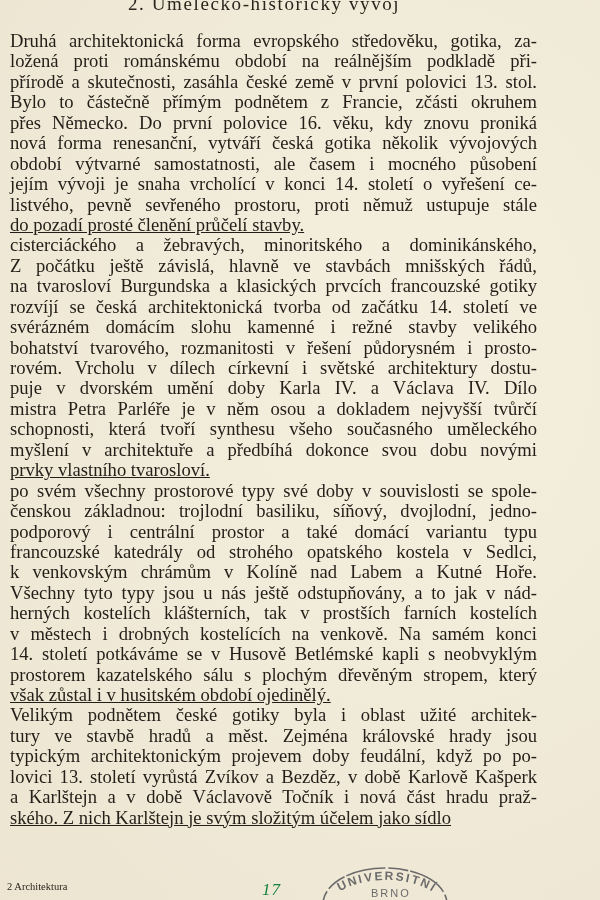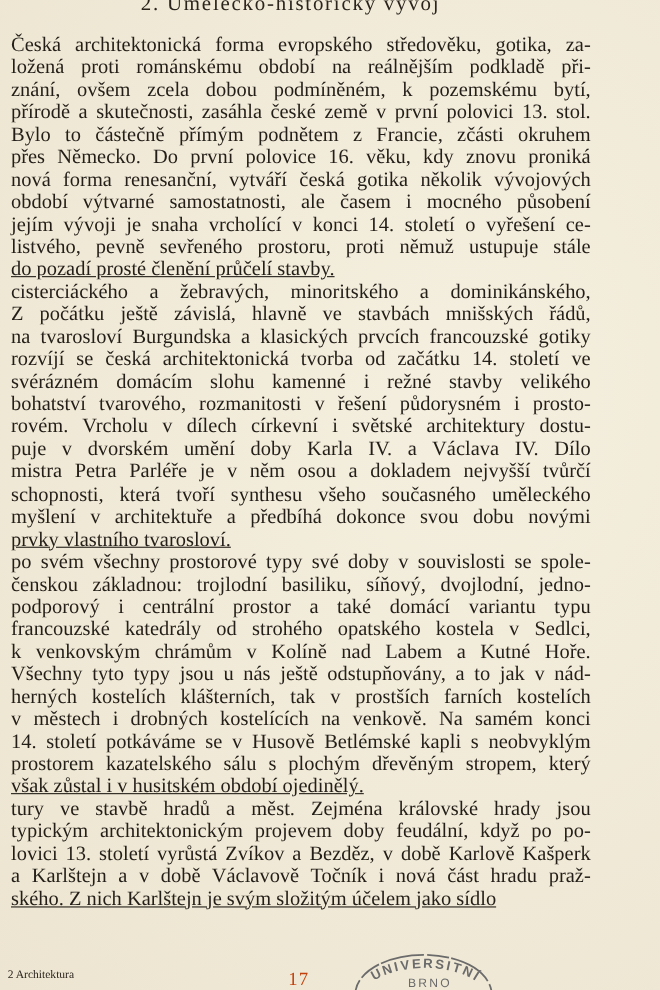--- a/index.html
+++ b/index.html
@@ -23,36 +23,35 @@
     font-size: 18.6px; white-space: nowrap;
     text-align: justify; text-align-last: justify;
   }
   .line.last { text-align-last: left; text-decoration: underline; }
   .footer-section {
     position: absolute; left: 7px; top: 881px;
     font-size: 10.5px; font-weight: normal; color: #2a241d;
   }
   .page-number {
     position: absolute; left: 262px; top: 880px;
-    font-size: 17px; letter-spacing: 1px; color: #c2410c;
+    font-size: 17px; letter-spacing: 1px; color: #15803d; font-style: italic;
   }
   .stamp {
     position: absolute; left: 315px; top: 862px; width: 140px; height: 70px;
   }
 </style>
 </head>
 <body>
 
 <div class="heading">2. Umělecko-historický vývoj</div>
 
 <div class="body-text" id="body-text">
     <div>
-      <span class="line">Česká architektonická forma evropského středověku, gotika, za-</span>
+      <span class="line">Druhá architektonická forma evropského středověku, gotika, za-</span>
       <span class="line">ložená proti románskému období na reálnějším podkladě při-</span>
-      <span class="line">znání, ovšem zcela dobou podmíněném, k pozemskému bytí,</span>
       <span class="line">přírodě a skutečnosti, zasáhla české země v první polovici 13. stol.</span>
       <span class="line">Bylo to částečně přímým podnětem z Francie, zčásti okruhem</span>
       <span class="line">přes Německo. Do první polovice 16. věku, kdy znovu proniká</span>
       <span class="line">nová forma renesanční, vytváří česká gotika několik vývojových</span>
       <span class="line">období výtvarné samostatnosti, ale časem i mocného působení</span>
       <span class="line">jejím vývoji je snaha vrcholící v konci 14. století o vyřešení ce-</span>
       <span class="line">listvého, pevně sevřeného prostoru, proti němuž ustupuje stále</span>
       <span class="line last">do pozadí prosté členění průčelí stavby.</span>
     </div>
     <div>
@@ -76,20 +75,21 @@
       <span class="line">francouzské katedrály od strohého opatského kostela v Sedlci,</span>
       <span class="line">k venkovským chrámům v Kolíně nad Labem a Kutné Hoře.</span>
       <span class="line">Všechny tyto typy jsou u nás ještě odstupňovány, a to jak v nád-</span>
       <span class="line">herných kostelích klášterních, tak v prostších farních kostelích</span>
       <span class="line">v městech i drobných kostelících na venkově. Na samém konci</span>
       <span class="line">14. století potkáváme se v Husově Betlémské kapli s neobvyklým</span>
       <span class="line">prostorem kazatelského sálu s plochým dřevěným stropem, který</span>
       <span class="line last">však zůstal i v husitském období ojedinělý.</span>
     </div>
     <div>
+      <span class="line">Velikým podnětem české gotiky byla i oblast užité architek-</span>
       <span class="line">tury ve stavbě hradů a měst. Zejména královské hrady jsou</span>
       <span class="line">typickým architektonickým projevem doby feudální, když po po-</span>
       <span class="line">lovici 13. století vyrůstá Zvíkov a Bezděz, v době Karlově Kašperk</span>
       <span class="line">a Karlštejn a v době Václavově Točník i nová část hradu praž-</span>
       <span class="line last">ského. Z nich Karlštejn je svým složitým účelem jako sídlo</span>
     </div>
   </div>
 
 <div class="footer-section">2 Architektura</div>
 <div class="page-number">17</div>

